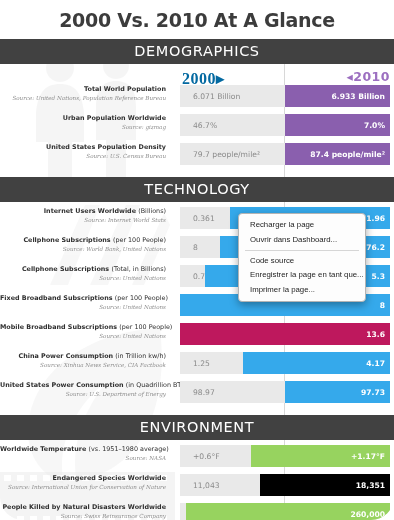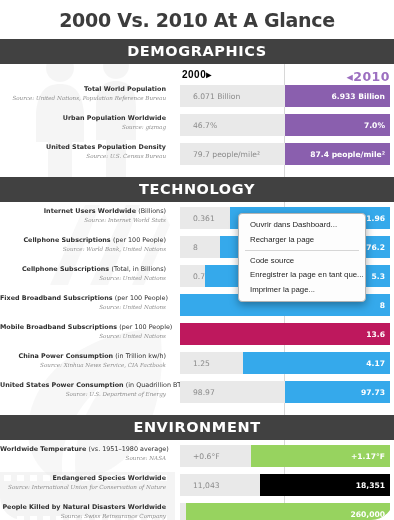--- a/index.html
+++ b/index.html
@@ -21,30 +21,30 @@
     position:relative;z-index:2;text-align:center;
     font-size:19px;font-weight:bold;color:#3c3c3c;
     letter-spacing:-0.3px;padding:9px 0 8px 0;
     font-family:"DejaVu Sans",sans-serif;
   }
 
   
   .band{
     position:relative;z-index:2;
     background:#414141;color:#ffffff;text-align:center;
-    font-size:14.5px;font-weight:bold;letter-spacing:.6px;
+    font-size:14.5px;font-weight:normal;letter-spacing:.6px;
     padding:4px 0 5px 0;margin:0;
     font-family:"DejaVu Sans",sans-serif;
   }
 
   
   .yearhead{position:relative;z-index:2;height:16px;}
   .yearhead .y2000{
-    position:absolute;left:182px;top:0;font-size:10px;font-weight:bold;
-    color:#000000;letter-spacing:.5px;font-family:Liberation Sans, sans-serif;
+    position:absolute;left:182px;top:0;font-size:16px;font-weight:bold;
+    color:#0369a1;letter-spacing:.5px;font-family:Liberation Serif, serif;
   }
   .yearhead .y2010{
     position:absolute;right:4px;top:0;font-size:12.5px;font-weight:bold;
     color:#9c6fc0;letter-spacing:.5px;font-family:"DejaVu Sans",sans-serif;margin-left:39px;
   }
 
   
   .row{position:relative;z-index:2;height:24px;margin-bottom:5px;}
   .labels{
     position:absolute;left:0;top:0;width:172px;text-align:right;
@@ -364,21 +364,21 @@
               <div class="fill" style="width: 97%; background: rgb(151, 211, 95);">
                 <span class="v-new">260,000</span>
               </div>
             </div>
           </div>
         </div>
       </div>
     </div>
 
   <div class="ctxmenu" id="ctxmenu">
+      <div class="ctxitem">Recharger la page</div>
       <div class="ctxitem">Ouvrir dans Dashboard...</div>
-      <div class="ctxitem">Recharger la page</div>
       <div class="ctxsep"></div>
       <div class="ctxitem">Code source</div>
       <div class="ctxitem">Enregistrer la page en tant que...</div>
       <div class="ctxitem">Imprimer la page...</div>
     </div>
 
 </div>
 
 </body></html>

